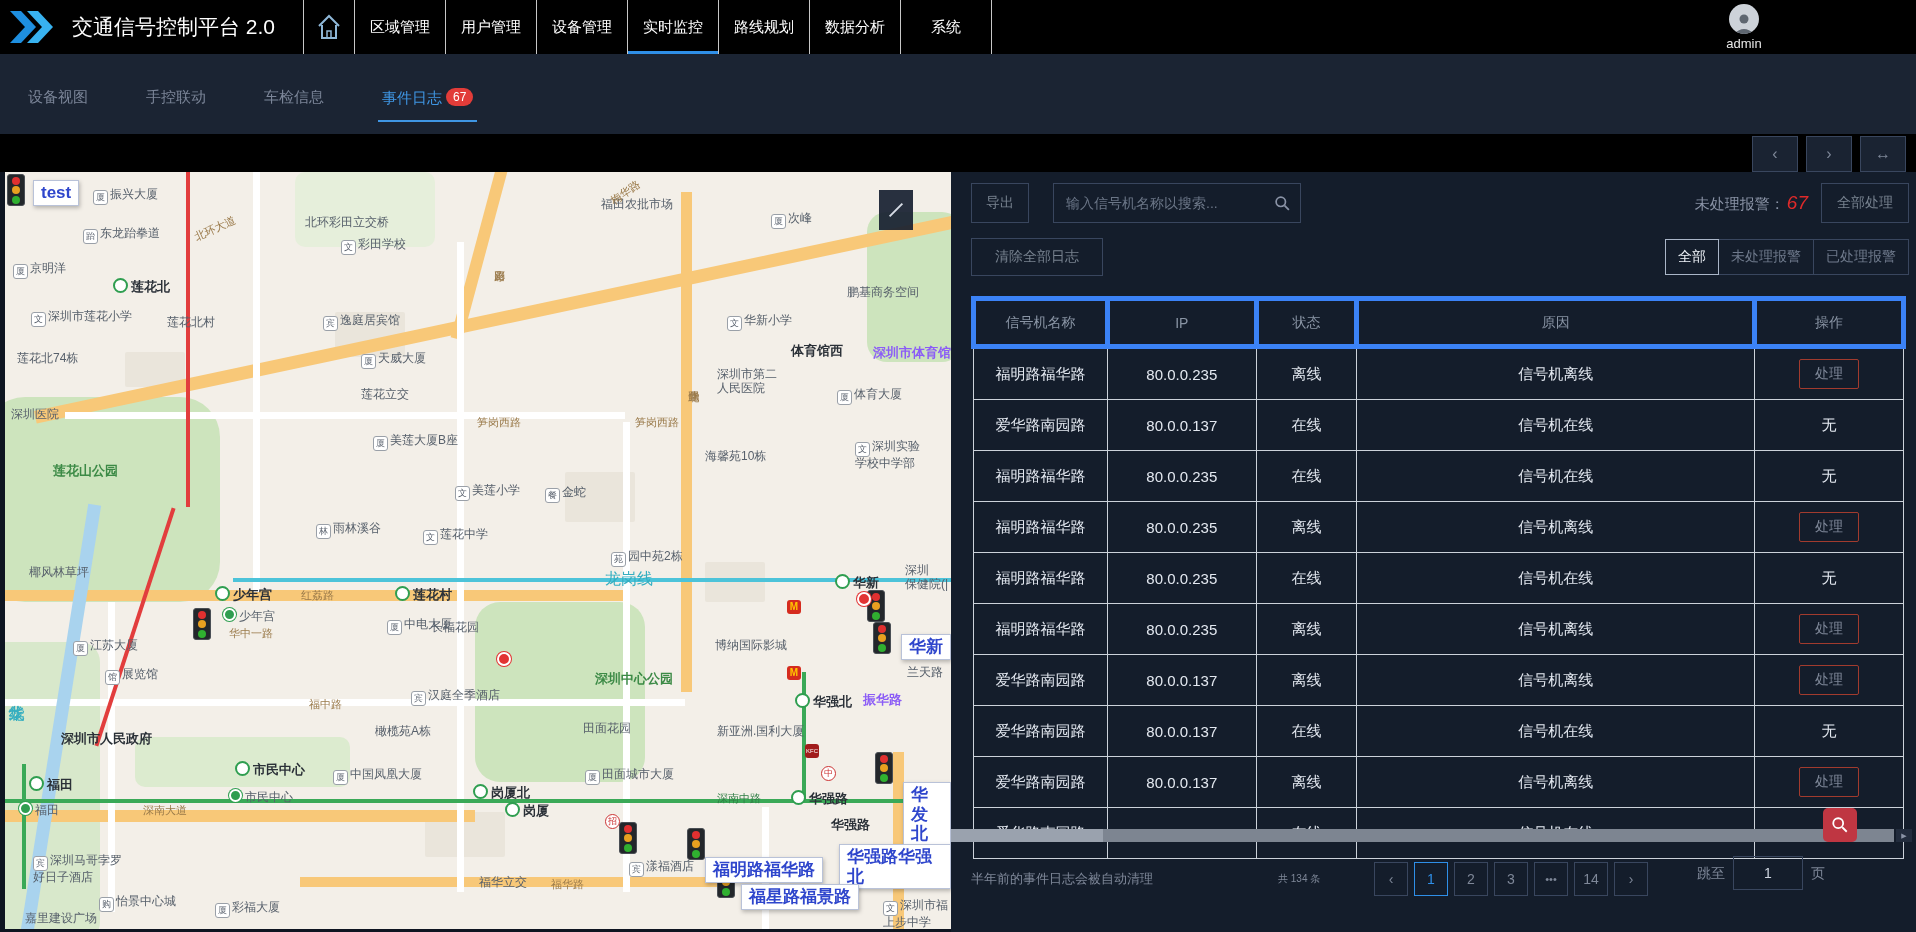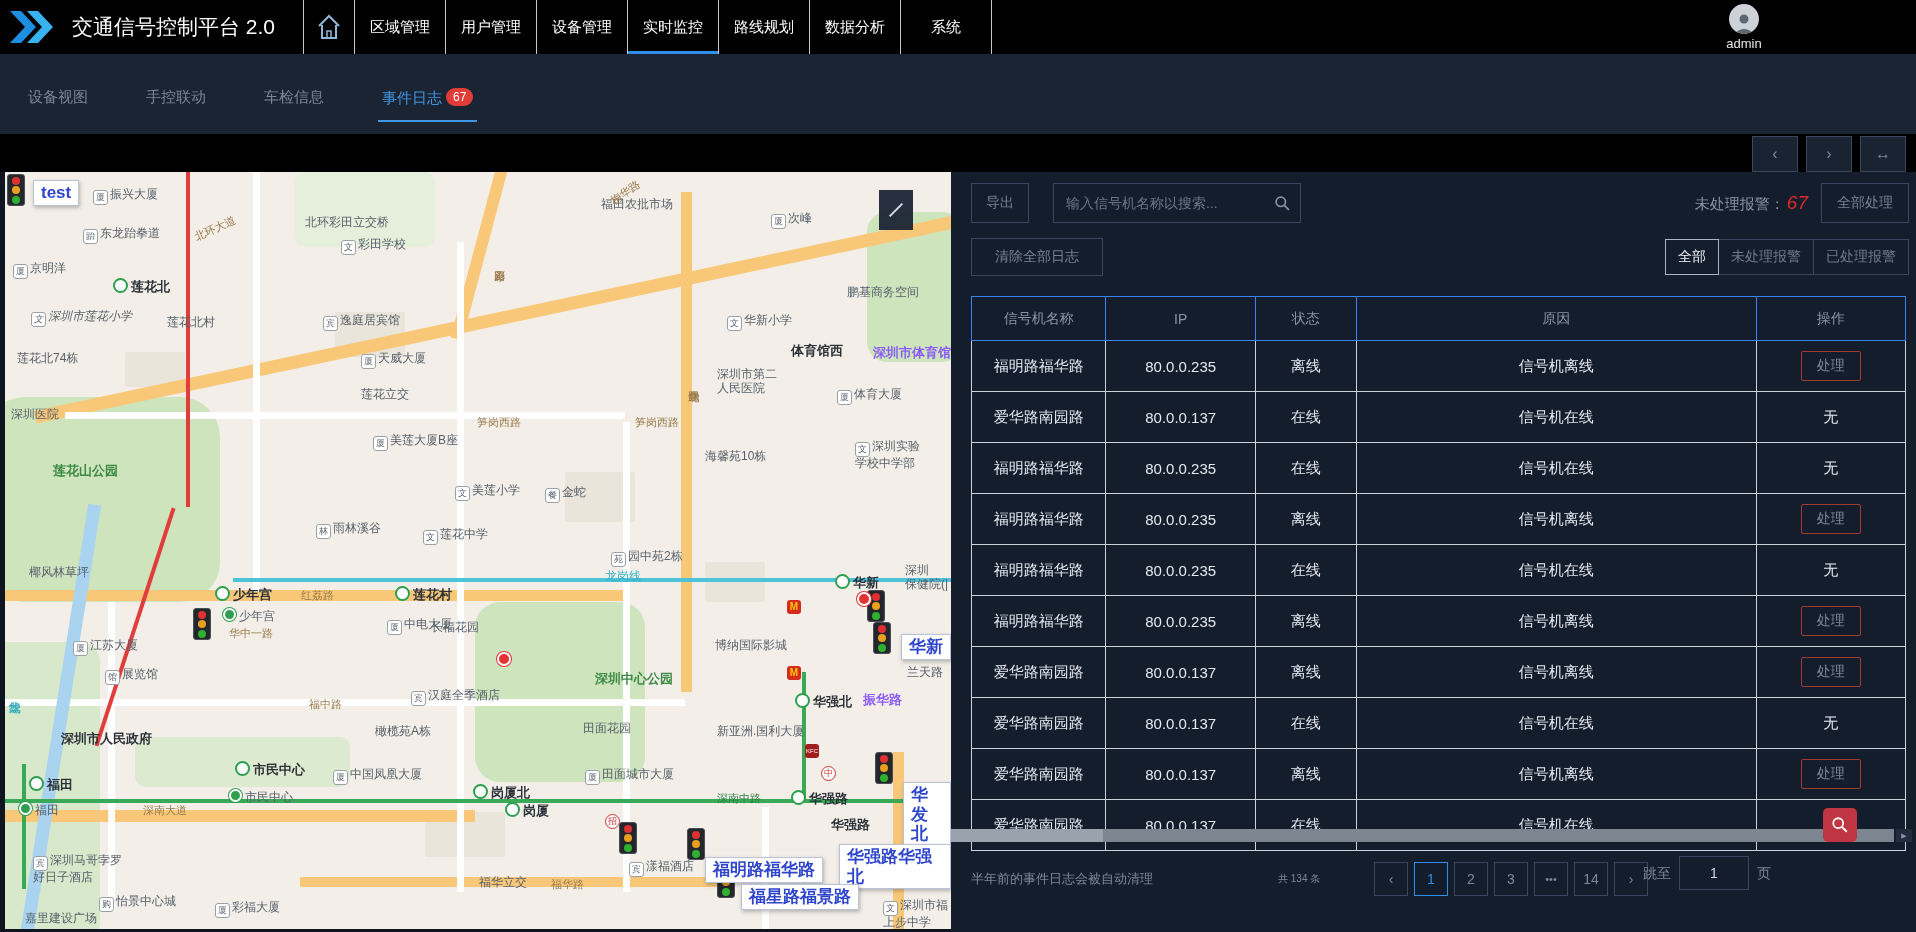--- a/index.html
+++ b/index.html
@@ -30,21 +30,21 @@
   
   #map{position:absolute;left:5px;top:172px;width:946px;height:757px;background:#f3efe8;overflow:hidden;}
   .area{position:absolute;}
   .rd{position:absolute;}
   .ml{position:absolute;font-size:12px;color:#57606b;white-space:pre-line;line-height:1.15;z-index:5;}
   .ml.b{color:#2b3138;font-weight:bold;font-size:13px;}
   .ml.r{color:#8b5cf6;font-weight:bold;font-size:13px;}
   .ml.g{color:#3c8a46;font-weight:bold;font-size:13px;}
   .ml.gr{color:#2e7d43;font-size:11px;}
   .ml.rd2{color:#9a7a4a;font-size:11px;}
-  .ml.t{color:#35aec0;font-size:12px;}
+  .ml.t{color:#35aec0;font-size:16px;}
   .ml.bl{background:#fff;border:1px solid #b9c2d8;color:#2f46cc;font-size:17px;font-weight:bold;padding:2px 7px;box-shadow:1px 2px 4px rgba(0,0,0,.25);z-index:8;}
   .ml.vert{writing-mode:vertical-rl;}
   .mi{display:inline-block;width:11px;height:11px;border:2px solid #2f9e50;border-radius:50%;background:#fff;vertical-align:-2px;margin-right:3px;}
   .gdot{display:inline-block;width:9px;height:9px;border-radius:50%;background:#2f9e50;border:2px solid #fff;box-shadow:0 0 0 1px #2f9e50;vertical-align:-1px;margin-right:3px;}
   .pi{display:inline-block;width:13px;height:13px;background:#fff;border:1px solid #9aa0a8;border-radius:3px;font-size:9px;line-height:13px;text-align:center;color:#5a626e;margin-right:2px;vertical-align:-2px;font-weight:normal;}
   .tl{position:absolute;width:16px;height:30px;background:#23272b;border:1px solid #4a4f55;border-radius:3px;z-index:6;display:flex;flex-direction:column;align-items:center;justify-content:space-evenly;}
   .lamp{width:8px;height:8px;border-radius:50%;}
   .lamp.lr{background:#e03030;} .lamp.ly{background:#e8a020;} .lamp.lg{background:#30b030;}
   .dot{position:absolute;z-index:6;}
   .dot.mc{width:14px;height:14px;background:#d52b1e;color:#ffc600;font-weight:bold;font-size:10px;line-height:14px;text-align:center;border-radius:3px;}
@@ -63,34 +63,34 @@
   #search-box input::placeholder{color:#6b7687;}
   #search-box svg{position:absolute;right:9px;top:11px;}
   #unproc{position:absolute;right:108px;top:11px;height:40px;line-height:40px;color:#8a93a6;font-size:15px;white-space:nowrap;}
   #unproc-count{color:#e02a2a;font-size:19px;font-style:italic;margin-left:2px;}
   #btn-processall{position:absolute;right:7px;top:11px;width:88px;height:40px;}
   #btn-clear{position:absolute;left:20px;top:66px;width:132px;height:38px;}
   #filter-group{position:absolute;right:7px;top:67px;display:flex;}
   .fbtn{height:34px;padding:0 12px;border:1px solid #39465e;margin-left:-1px;color:#6f7a8c;font-size:14px;display:flex;align-items:center;cursor:pointer;background:transparent;}
   .fbtn.active{color:#eef2f8;border-color:#aab6c8;z-index:2;position:relative;}
   #log-table{position:absolute;left:20px;top:124px;width:935px;border-collapse:collapse;table-layout:fixed;}
-  #log-table th{height:41px;font-size:14px;font-weight:normal;color:#8a95a5;border:1px solid #3b82f6;}
+  #log-table th{height:41px;font-size:14px;font-weight:normal;color:#8a95a5;border:5px solid #3b82f6;}
   #log-table td{height:48px;font-size:15px;color:#e3e8f0;text-align:center;border:1px solid #ccd2da;}
   .process-btn{padding:5px 15px;border:1px solid #a23b2e;border-radius:2px;background:transparent;color:#7e8798;font-size:14px;cursor:pointer;font-family:inherit;}
   #hscroll{position:absolute;left:0;right:22px;top:657px;height:13px;background:#7d8591;}
   #hscroll-thumb{position:absolute;left:0;top:0;width:152px;height:13px;background:#9aa2ae;}
   #hscroll-btn{position:absolute;right:4px;top:657px;width:16px;height:13px;background:#222c3d;color:#8a93a6;font-size:7px;display:flex;align-items:center;justify-content:center;}
   #zoom-btn{position:absolute;left:872px;top:636px;width:34px;height:34px;background:#bf3642;border-radius:5px;display:flex;align-items:center;justify-content:center;cursor:pointer;z-index:3;}
   #foot-note{position:absolute;left:20px;top:690px;height:34px;line-height:34px;color:#7e8798;font-size:13px;}
   #foot-total{position:absolute;left:327px;top:690px;height:34px;line-height:34px;color:#7e8798;font-size:10px;}
   #pager{position:absolute;left:423px;top:690px;display:flex;gap:6px;}
   .pgbtn{width:34px;height:34px;border:1px solid #39465e;color:#7e8798;font-size:14px;display:flex;align-items:center;justify-content:center;cursor:pointer;box-sizing:border-box;}
   .pgbtn.active{border-color:#2f8fe8;color:#2f8fe8;}
   .pgbtn.dots{font-size:11px;}
-  #jump-box{position:absolute;left:692px;top:690px;height:22px;line-height:34px;color:#7e8798;font-size:14px;display:flex;align-items:center;gap:8px;}
+  #jump-box{position:absolute;left:746px;top:690px;height:22px;line-height:34px;color:#7e8798;font-size:14px;display:flex;align-items:center;gap:8px;}
   #jump-box input{width:70px;height:34px;background:transparent;border:1px solid #39465e;color:#cfd6e0;font-size:14px;text-align:center;outline:none;box-sizing:border-box;font-family:inherit;}
 </style>
 </head>
 <body>
 
 <div id="navbar">
   <div id="logo">
     <svg width="54" height="32" viewBox="0 0 54 32">
       <polygon points="0,0 11,0 26,16 11,32 0,32 15,16" fill="#1e8fe0"></polygon>
       <polygon points="17,0 28,0 43,16 28,32 17,32 32,16" fill="#38b2f0"></polygon>
@@ -234,21 +234,21 @@
     <div class="ml " style="left: 8px; top: 90px;"><span class="pi">厦</span>京明洋</div>
     <div class="ml " style="left: 300px; top: 44px;">北环彩田立交桥</div>
     <div class="ml " style="left: 336px; top: 66px;"><span class="pi">文</span>彩田学校</div>
     <div class="ml " style="left: 766px; top: 40px;"><span class="pi">厦</span>次峰</div>
     <div class="ml " style="left: 596px; top: 26px;">福田农批市场</div>
     <div class="ml rd2" style="left: 604px; top: 14px; transform: rotate(-35deg);">梅华路</div>
     <div class="ml rd2" style="left: 188px; top: 50px; transform: rotate(-24deg);">北环大道</div>
     <div class="ml " style="left: 842px; top: 114px;">鹏基商务空间</div>
     <div class="ml b" style="left: 108px; top: 106px;"><span class="mi"></span>莲花北</div>
     <div class="ml " style="left: 162px; top: 144px;">莲花北村</div>
-    <div class="ml " style="left: 26px; top: 138px; font-style: italic;"><span class="pi">文</span>深圳市莲花小学</div>
+    <div class="ml " style="left: 26px; top: 138px;"><span class="pi">文</span>深圳市莲花小学</div>
     <div class="ml " style="left: 318px; top: 142px;"><span class="pi">宾</span>逸庭居宾馆</div>
     <div class="ml " style="left: 722px; top: 142px;"><span class="pi">文</span>华新小学</div>
     <div class="ml " style="left: 12px; top: 180px;">莲花北74栋</div>
     <div class="ml " style="left: 356px; top: 180px;"><span class="pi">厦</span>天威大厦</div>
     <div class="ml b" style="left: 786px; top: 172px;">体育馆西</div>
     <div class="ml r" style="left: 868px; top: 174px;">深圳市体育馆</div>
     <div class="ml " style="left: 356px; top: 216px;">莲花立交</div>
     <div class="ml " style="left: 712px; top: 196px;">深圳市第二
 人民医院</div>
     <div class="ml " style="left: 832px; top: 216px;"><span class="pi">厦</span>体育大厦</div>

